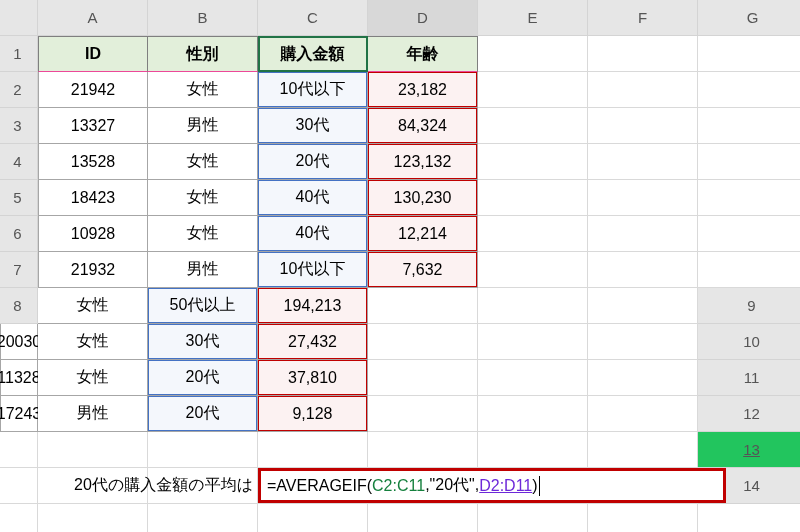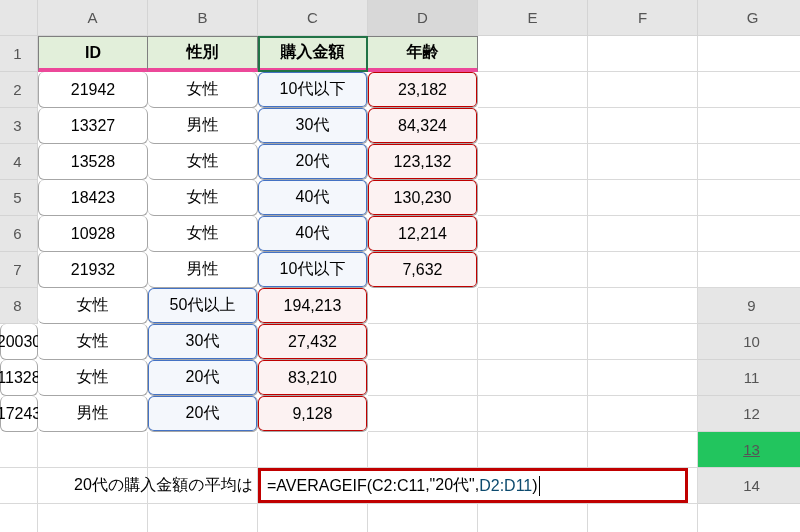--- a/index.html
+++ b/index.html
@@ -34,30 +34,30 @@
     border-right: 1px solid #d9d9d9;
     border-bottom: 1px solid #d9d9d9;
     display: flex;
     align-items: center;
     padding: 0 8px;
     font-size: 16px;
     background: #fff;
     position: relative;
     white-space: nowrap;
   }
-  .center { justify-content: center; border-radius: 6px; }
+  .center { justify-content: center; }
   .right  { justify-content: flex-end; }
 
   
   .th {
     background: #e2efda;
     font-weight: bold;
     justify-content: center;
     border-right: 1px solid #7f7f7f;
-    border-bottom: 4px solid #ec4899;
+    border-bottom: 1px solid #ec4899;
     border-top: 1px solid #7f7f7f;
   }
   .th.first { border-left: 1px solid #7f7f7f; }
 
   
   .body-cell {
     border-right: 1px solid #a6a6a6;
     border-bottom: 1px solid #a6a6a6;
   }
   .body-cell.colA { border-left: 1px solid #a6a6a6; }
@@ -75,25 +75,25 @@
     left: 0; top: 0;
     height: 100%;
     display: flex;
     align-items: center;
     border: 3px solid #c00000;
     background: #fff;
     padding: 0 6px;
     z-index: 30;
     font-size: 16px;
     white-space: nowrap;
-    width: 430px;
+    width: 468px;
   }
   .ftxt-black { color:#000; }
-  .ftxt-blue  { color:#000000; }
-  .ftxt-red   { color:#0c4a6e; }
+  .ftxt-blue  { color:#15803d; }
+  .ftxt-red   { color:#6d28d9;text-decoration:underline; }
 
   .caret {
     display:inline-block;
     width:1px; height:20px;
     background:#000;
     vertical-align: middle;
     margin-left:1px;
   }
 
   .spill-label {
@@ -260,21 +260,21 @@
     <div class="cell body-cell colA center">
       <span>11328</span>
     </div>
     <div class="cell body-cell center">
       <span>女性</span>
     </div>
     <div class="cell body-cell center range-blue">
       <span>20代</span>
     </div>
     <div class="cell body-cell center range-red">
-      <span>83,210</span>
+      <span>37,810</span>
     </div>
     <div class="cell"></div>
     <div class="cell"></div>
     <div class="cell"></div>
     <div class="row-h">11</div>
     <div class="cell body-cell colA center">
       <span>17243</span>
     </div>
     <div class="cell body-cell center">
       <span>男性</span>

